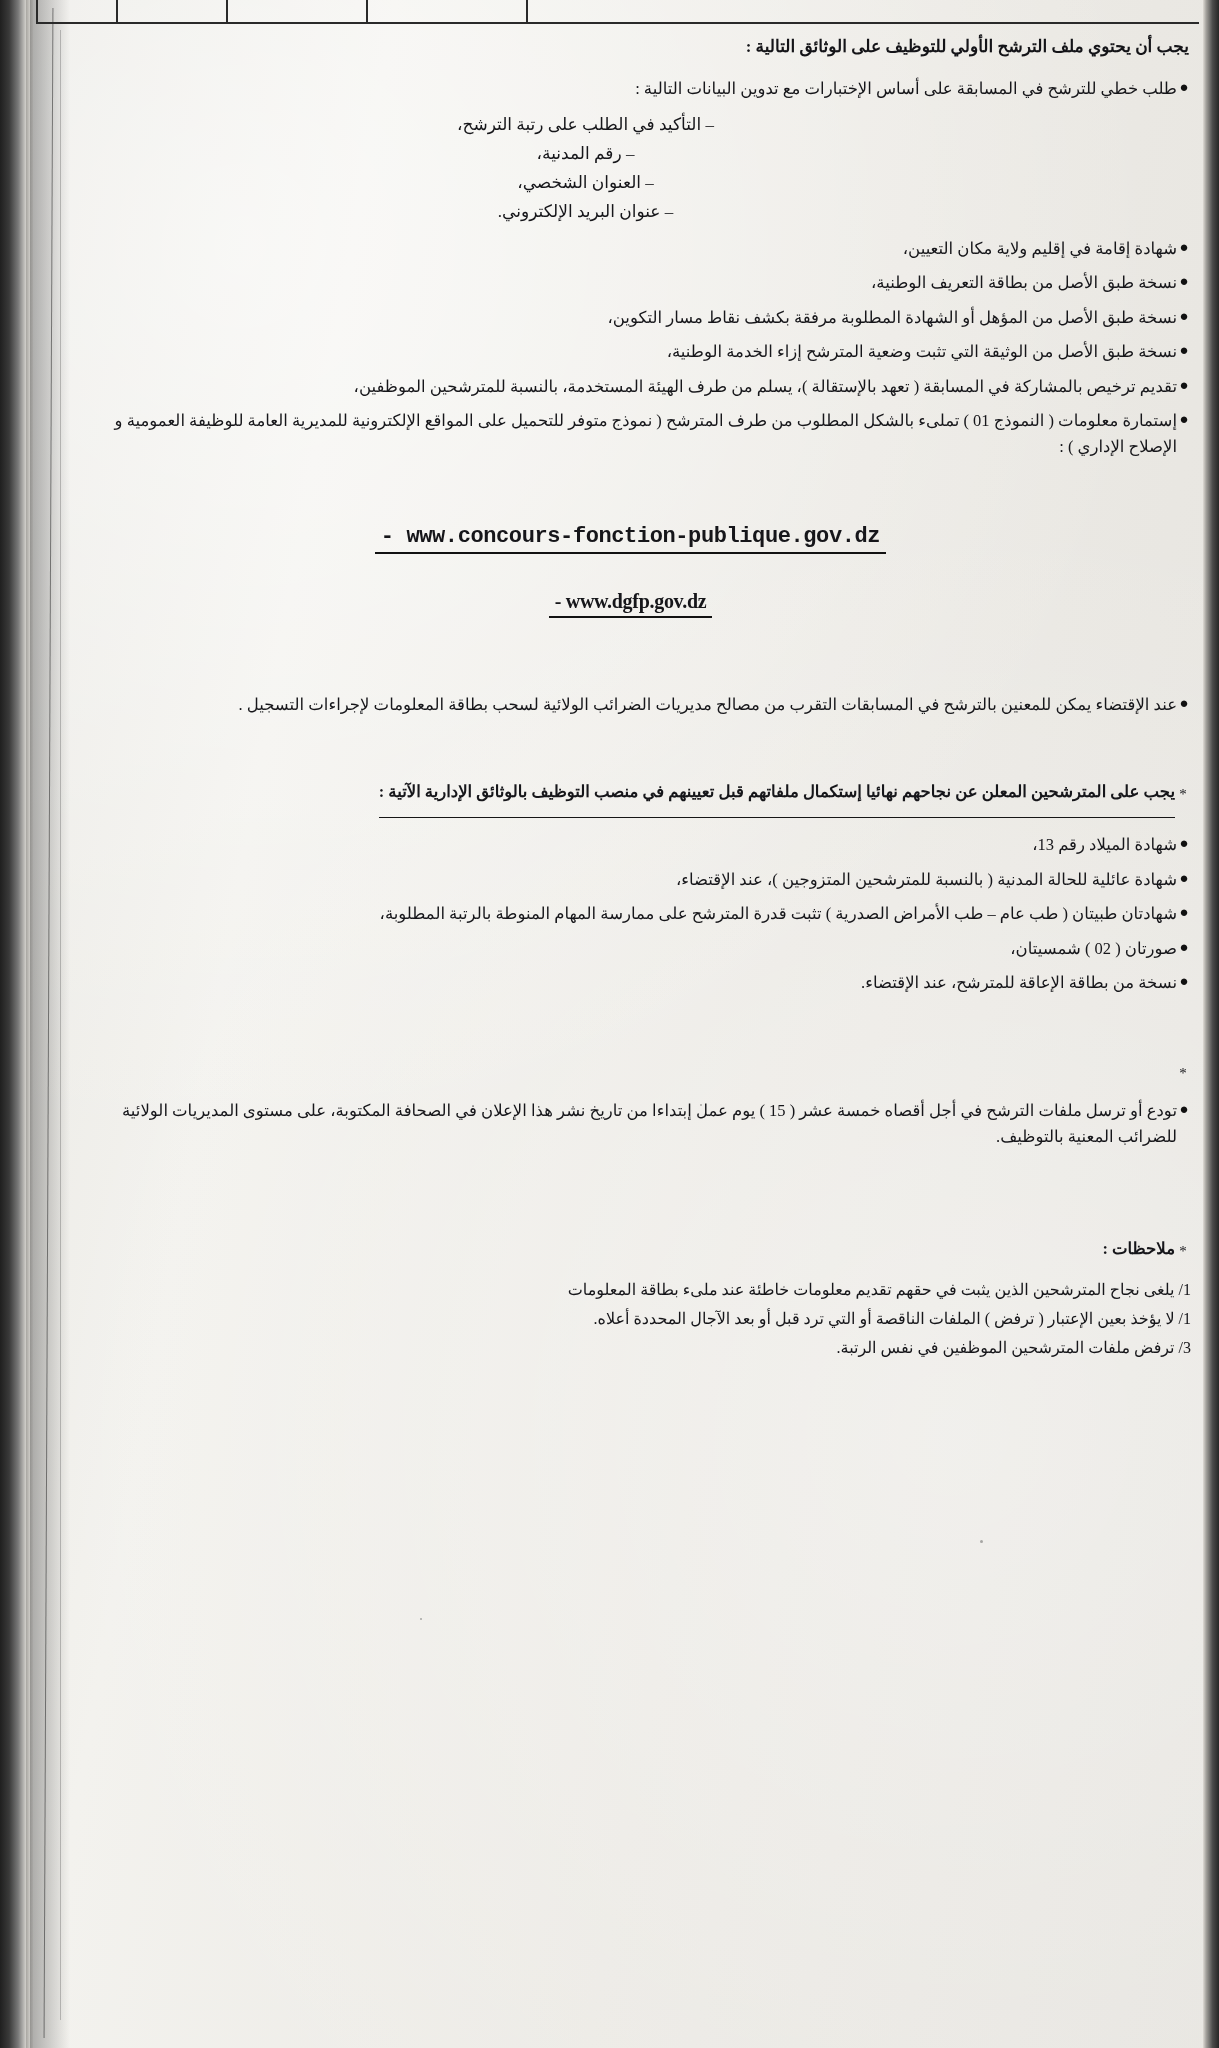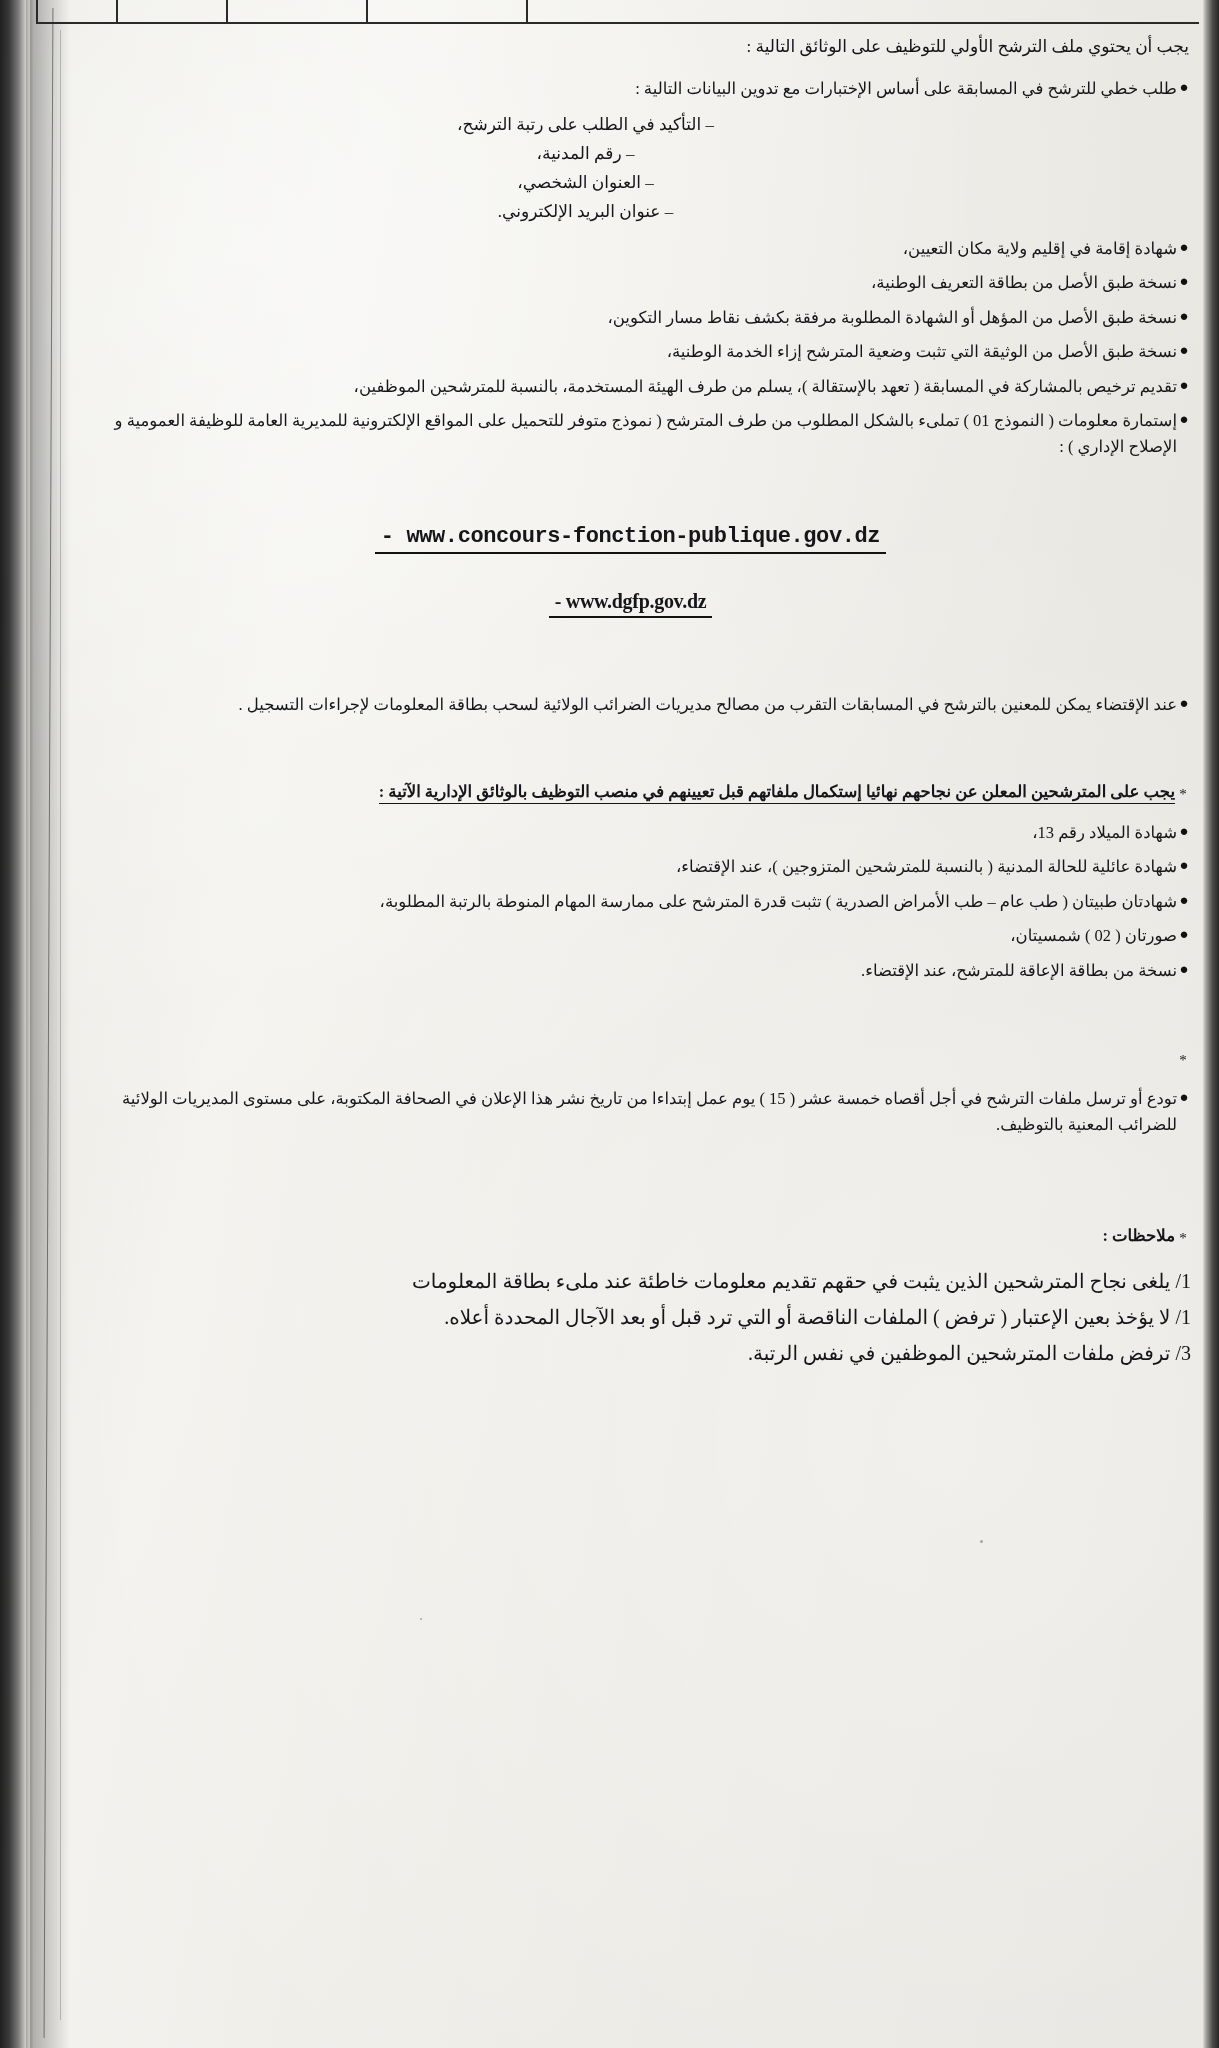--- a/index.html
+++ b/index.html
@@ -91,29 +91,29 @@
     padding-top: 6px;
   }
   .line {
     font-size: 16.5px;
     line-height: 1.55;
     text-align: right;
     color: #141418;
     letter-spacing: 0.1px;
   }
   .head-line {
-    font-weight: normal;
+    font-weight: bold;
     font-size: 17px;
     margin-bottom: 16px;
     padding-right: 2px;
   }
   .underline-txt {
     border-bottom: 1.6px solid #161616;
     display: inline-block;
-    padding-bottom: 1px;
+    padding-bottom: 15px;
   }
   .bullet-item {
     display: flex;
     flex-direction: row;
     align-items: flex-start;
     justify-content: flex-start;
     margin-bottom: 9px;
   }
   .bullet-dot {
     flex: 0 0 auto;
@@ -181,21 +181,21 @@
     margin-bottom: 14px;
   }
   .section-head .star-dot { padding-top: 1px; }
   .section-head .htext {
     flex: 1 1 auto;
     font-size: 16.5px;
     text-align: right;
     font-weight: bold;
   }
   .numbered {
-    font-size: 20px;
+    font-size: 16px;
     line-height: 1.75;
     text-align: right;
     direction: rtl;
     margin-bottom: 1px;
   }
   .notes-wrap { padding-left: 40px; }
   .indent-1 { padding-left: 60px; }
   .indent-2 { padding-left: 120px; }
   .indent-3 { padding-left: 200px; }
   .speck {

